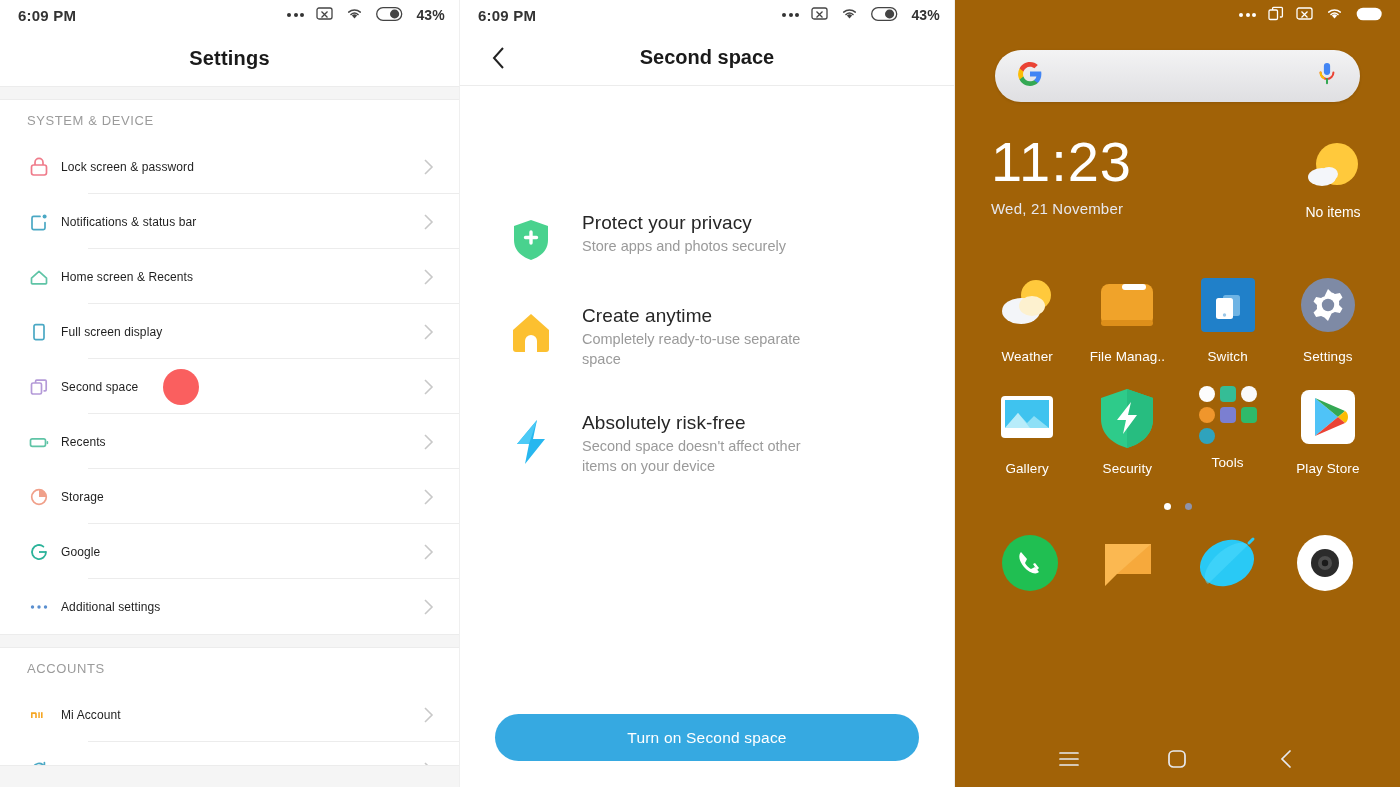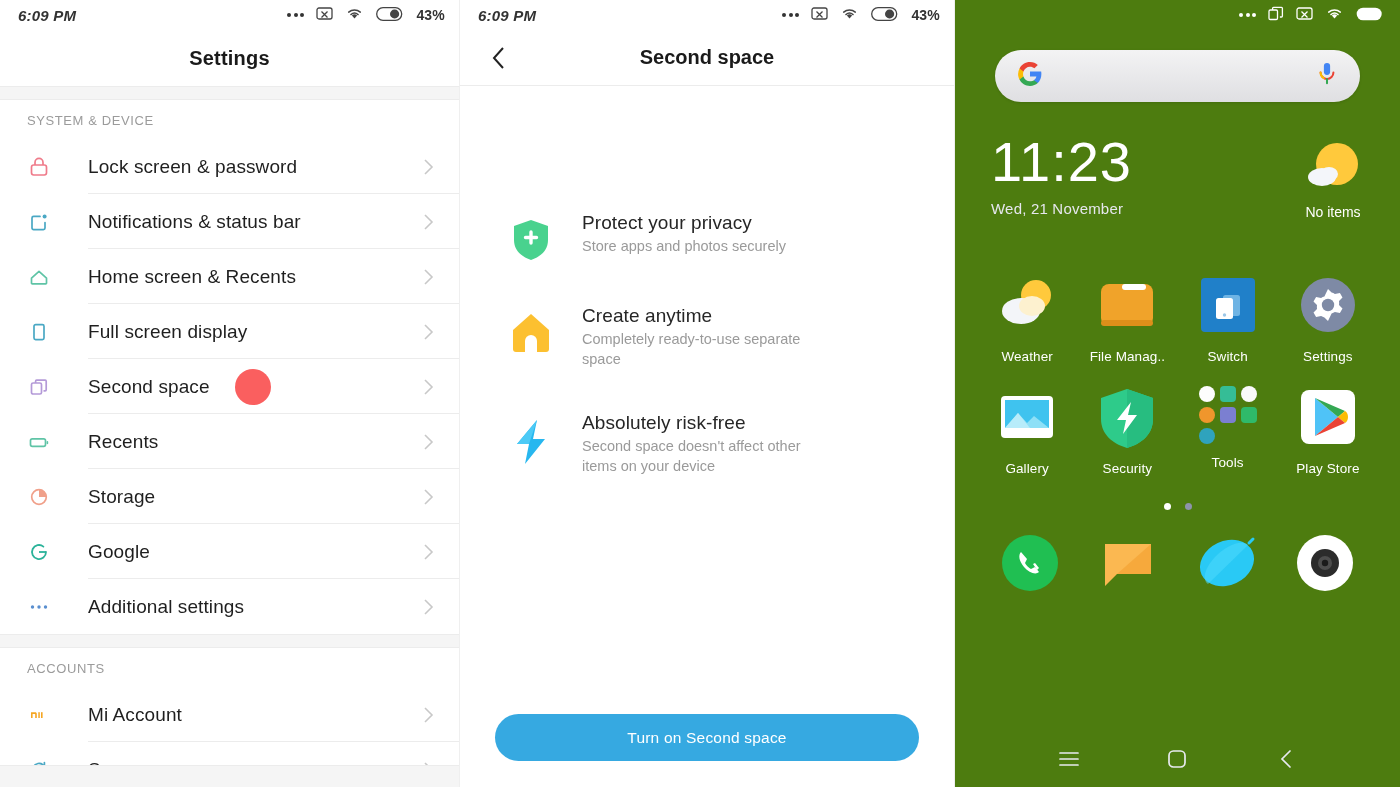--- a/index.html
+++ b/index.html
@@ -8,21 +8,21 @@
     font-family: "Liberation Sans", sans-serif;
     background: #ffffff; overflow: hidden;
   }
   .screens { display: flex; width: 1400px; height: 787px; }
 
   
   .statusbar {
     height: 30px; display: flex; align-items: center;
     padding: 0 14px 0 18px; font-size: 15px; font-weight: bold;
   }
-  .sb-time { letter-spacing: .2px; font-style: italic; }
+  .sb-time { letter-spacing: .2px; }
   .sb-right { margin-left: auto; display: flex; align-items: center; gap: 12px; }
   .sb-dots { display: flex; gap: 2.5px; align-items: center; }
   .sb-dots i { width: 4px; height: 4px; border-radius: 50%; background: currentColor; display: block; }
   .sb-pct { font-size: 14px; font-weight: bold; letter-spacing: .2px; }
 
   
   .panel-settings {
     width: 460px; height: 787px; background: #fff;
     position: relative; color: #1a1a1a;
     border-right: 1px solid #efefef;
@@ -40,21 +40,21 @@
     height: 55px; display: flex; align-items: center;
     padding-left: 27px; padding-right: 24px; position: relative;
     background: #fff;
   }
   .st-row:after {
     content: ""; position: absolute; left: 88px; right: 0; bottom: 0;
     height: 1px; background: #ececec;
   }
   .st-row.last:after { display: none; }
   .st-ico { width: 34px; display: flex; align-items: center; justify-content: flex-start; }
-  .st-label { font-size: 19px; color: #1f1f1f; margin-left: 27px; letter-spacing: .1px; }
+  .st-label { font-size: 12px; color: #1f1f1f; letter-spacing: .1px; }
   .st-dot { width: 36px; height: 36px; border-radius: 50%; background: #fa5f5f; margin-left: 25px; }
   .st-chev { margin-left: auto; }
   .st-chev svg { display: block; }
   .st-bottom-strip { position: absolute; left: 0; right: 0; bottom: 0; height: 22px; background: #f5f5f5; border-top: 1px solid #ececec; }
 
   
   .panel-second {
     width: 495px; height: 787px; background: #fff; position: relative; color: #1a1a1a;
     border-right: 1px solid #efefef;
   }
@@ -73,21 +73,21 @@
   .sp-cta-wrap { position: absolute; left: 0; right: 0; bottom: 26px; display: flex; justify-content: center; }
   .sp-cta {
     width: 424px; height: 47px; border-radius: 24px; background: #36a9e1;
     color: #fff; font-size: 15.5px; border: none; cursor: pointer;
     display: flex; align-items: center; justify-content: center;
     font-family: "Liberation Sans", sans-serif; letter-spacing: .2px;
   }
 
   
   .panel-home {
-    width: 445px; height: 787px; background: #4d7c0f;
+    width: 445px; height: 787px; background: #a16207;
     position: relative; color: #fff; overflow: hidden;
   }
   .hm-search {
     margin: 20px 40px 0 40px; height: 52px; border-radius: 26px;
     background: linear-gradient(180deg,#f3f3f4 0%, #dfdfe2 100%);
     display: flex; align-items: center; justify-content: space-between;
     padding: 0 22px; cursor: pointer;
     box-shadow: 0 1px 3px rgba(0,0,0,.12);
   }
   .hm-clockrow { display: flex; align-items: flex-start; margin: 32px 36px 0 36px; }

